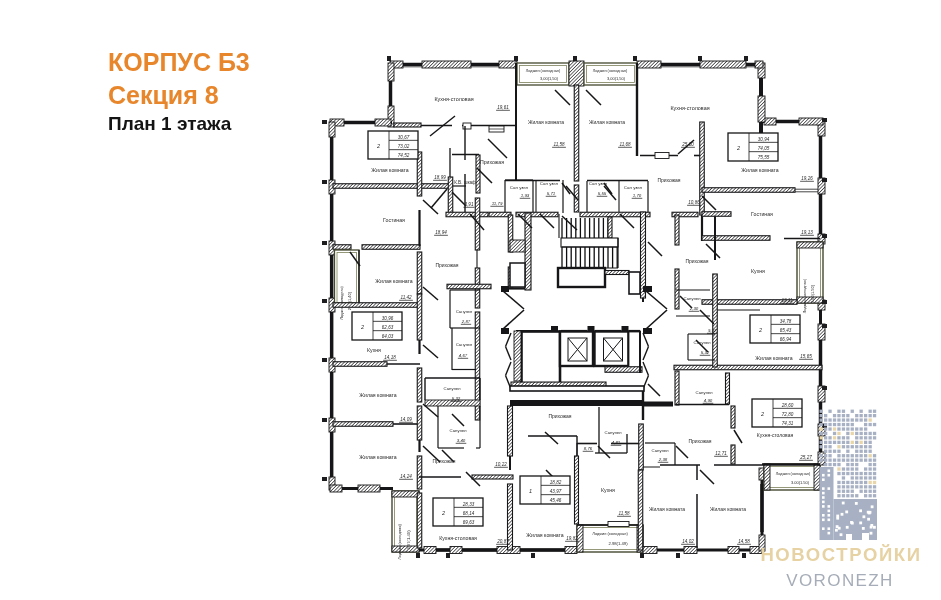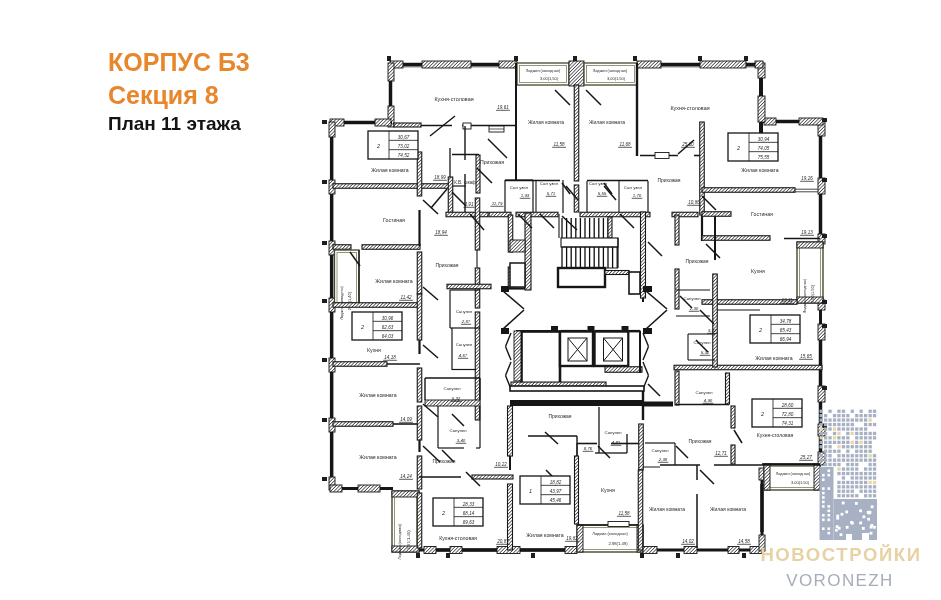--- a/index.html
+++ b/index.html
@@ -11,21 +11,21 @@
 svg{position:absolute;left:0;top:0;}
 text{font-family:"Liberation Sans",sans-serif;}
 </style></head><body>
 
 <div class="title">
 
 <div class="t1">КОРПУС Б3</div>
 
 <div class="t2">Секция 8</div>
 
-<div class="t3">План 11 этажа</div>
+<div class="t3">План 1 этажа</div>
 </div>
 <svg width="941" height="600" viewBox="0 0 941 600">
 <defs>
 <pattern id="hatch" width="2.4" height="2.4" patternTransform="rotate(45)" patternUnits="userSpaceOnUse">
 <rect width="2.4" height="2.4" fill="#ffffff"></rect>
         <line x1="0" y1="0" x2="0" y2="2.4" stroke="#111114" stroke-width="1.25"></line>
 </pattern>
 <pattern id="lhatch" width="4" height="4" patternTransform="rotate(45)" patternUnits="userSpaceOnUse">
 <rect width="4" height="4" fill="#ffffff"></rect>
         <line x1="0" y1="0" x2="0" y2="4" stroke="#8a9a6a" stroke-width="1.0"></line>

